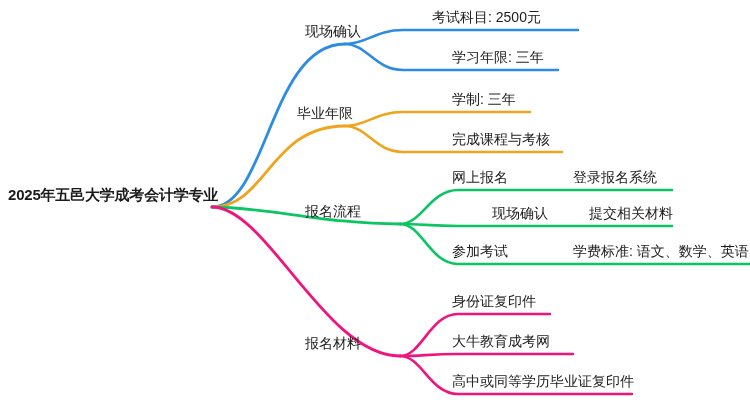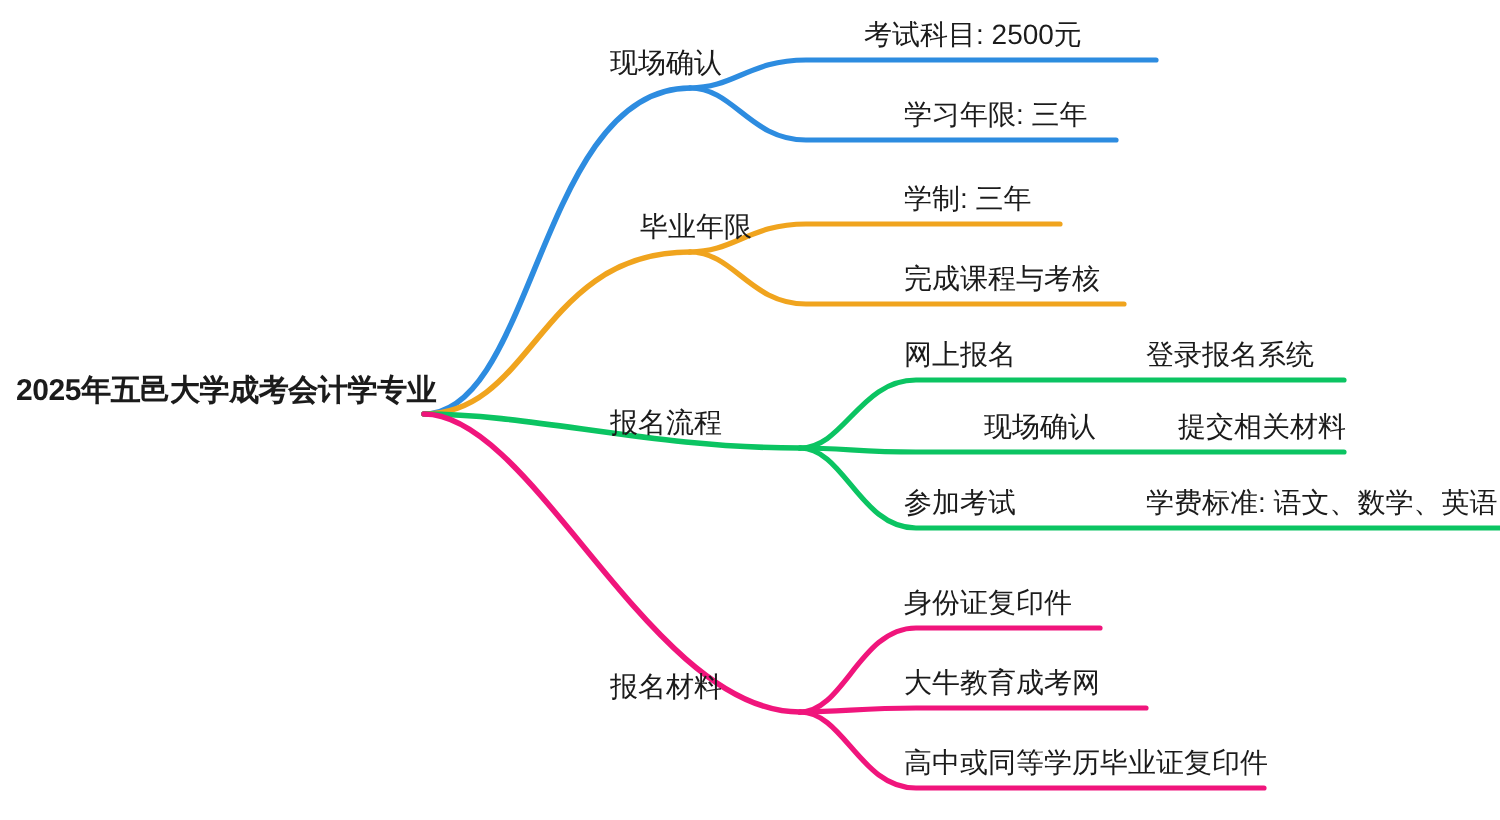--- a/index.html
+++ b/index.html
@@ -106,21 +106,21 @@
         <path d="M 400 356 C 422 356 430 354 458 354 L 573 354" stroke="#f0157c" stroke-width="2.6"></path>
         <path d="M 400 356 C 422 356 430 394 458 394 L 632 394" stroke="#f0157c" stroke-width="2.6"></path>
       </g>
   </svg>
 
   <div id="nodes-layer">
       <div class="node root" style="left: 8px; top: 205px; text-align: right;">2025年五邑大学成考会计学专业</div>
       <div class="node lvl1" style="left: 305px; top: 41px;">现场确认</div>
       <div class="node lvl2" style="left: 432px; top: 27px;">考试科目: 2500元</div>
       <div class="node lvl2" style="left: 452px; top: 67px;">学习年限: 三年</div>
-      <div class="node lvl1" style="left: 320px; top: 123px;">毕业年限</div>
+      <div class="node lvl1" style="left: 297px; top: 123px;">毕业年限</div>
       <div class="node lvl2" style="left: 452px; top: 109px;">学制: 三年</div>
       <div class="node lvl2" style="left: 452px; top: 149px; text-align: center;">完成课程与考核</div>
       <div class="node lvl1" style="left: 305px; top: 221px;">报名流程</div>
       <div class="node lvl2" style="left: 452px; top: 187px;">网上报名</div>
       <div class="node lvl3" style="left: 573px; top: 187px;">登录报名系统</div>
       <div class="node lvl2" style="left: 452px; top: 223px; margin-left: 40px;">现场确认</div>
       <div class="node lvl3" style="left: 589px; top: 223px;">提交相关材料</div>
       <div class="node lvl2" style="left: 452px; top: 261px;">参加考试</div>
       <div class="node lvl3" style="left: 573px; top: 261px;">学费标准: 语文、数学、英语</div>
       <div class="node lvl1" style="left: 305px; top: 353px;">报名材料</div>

